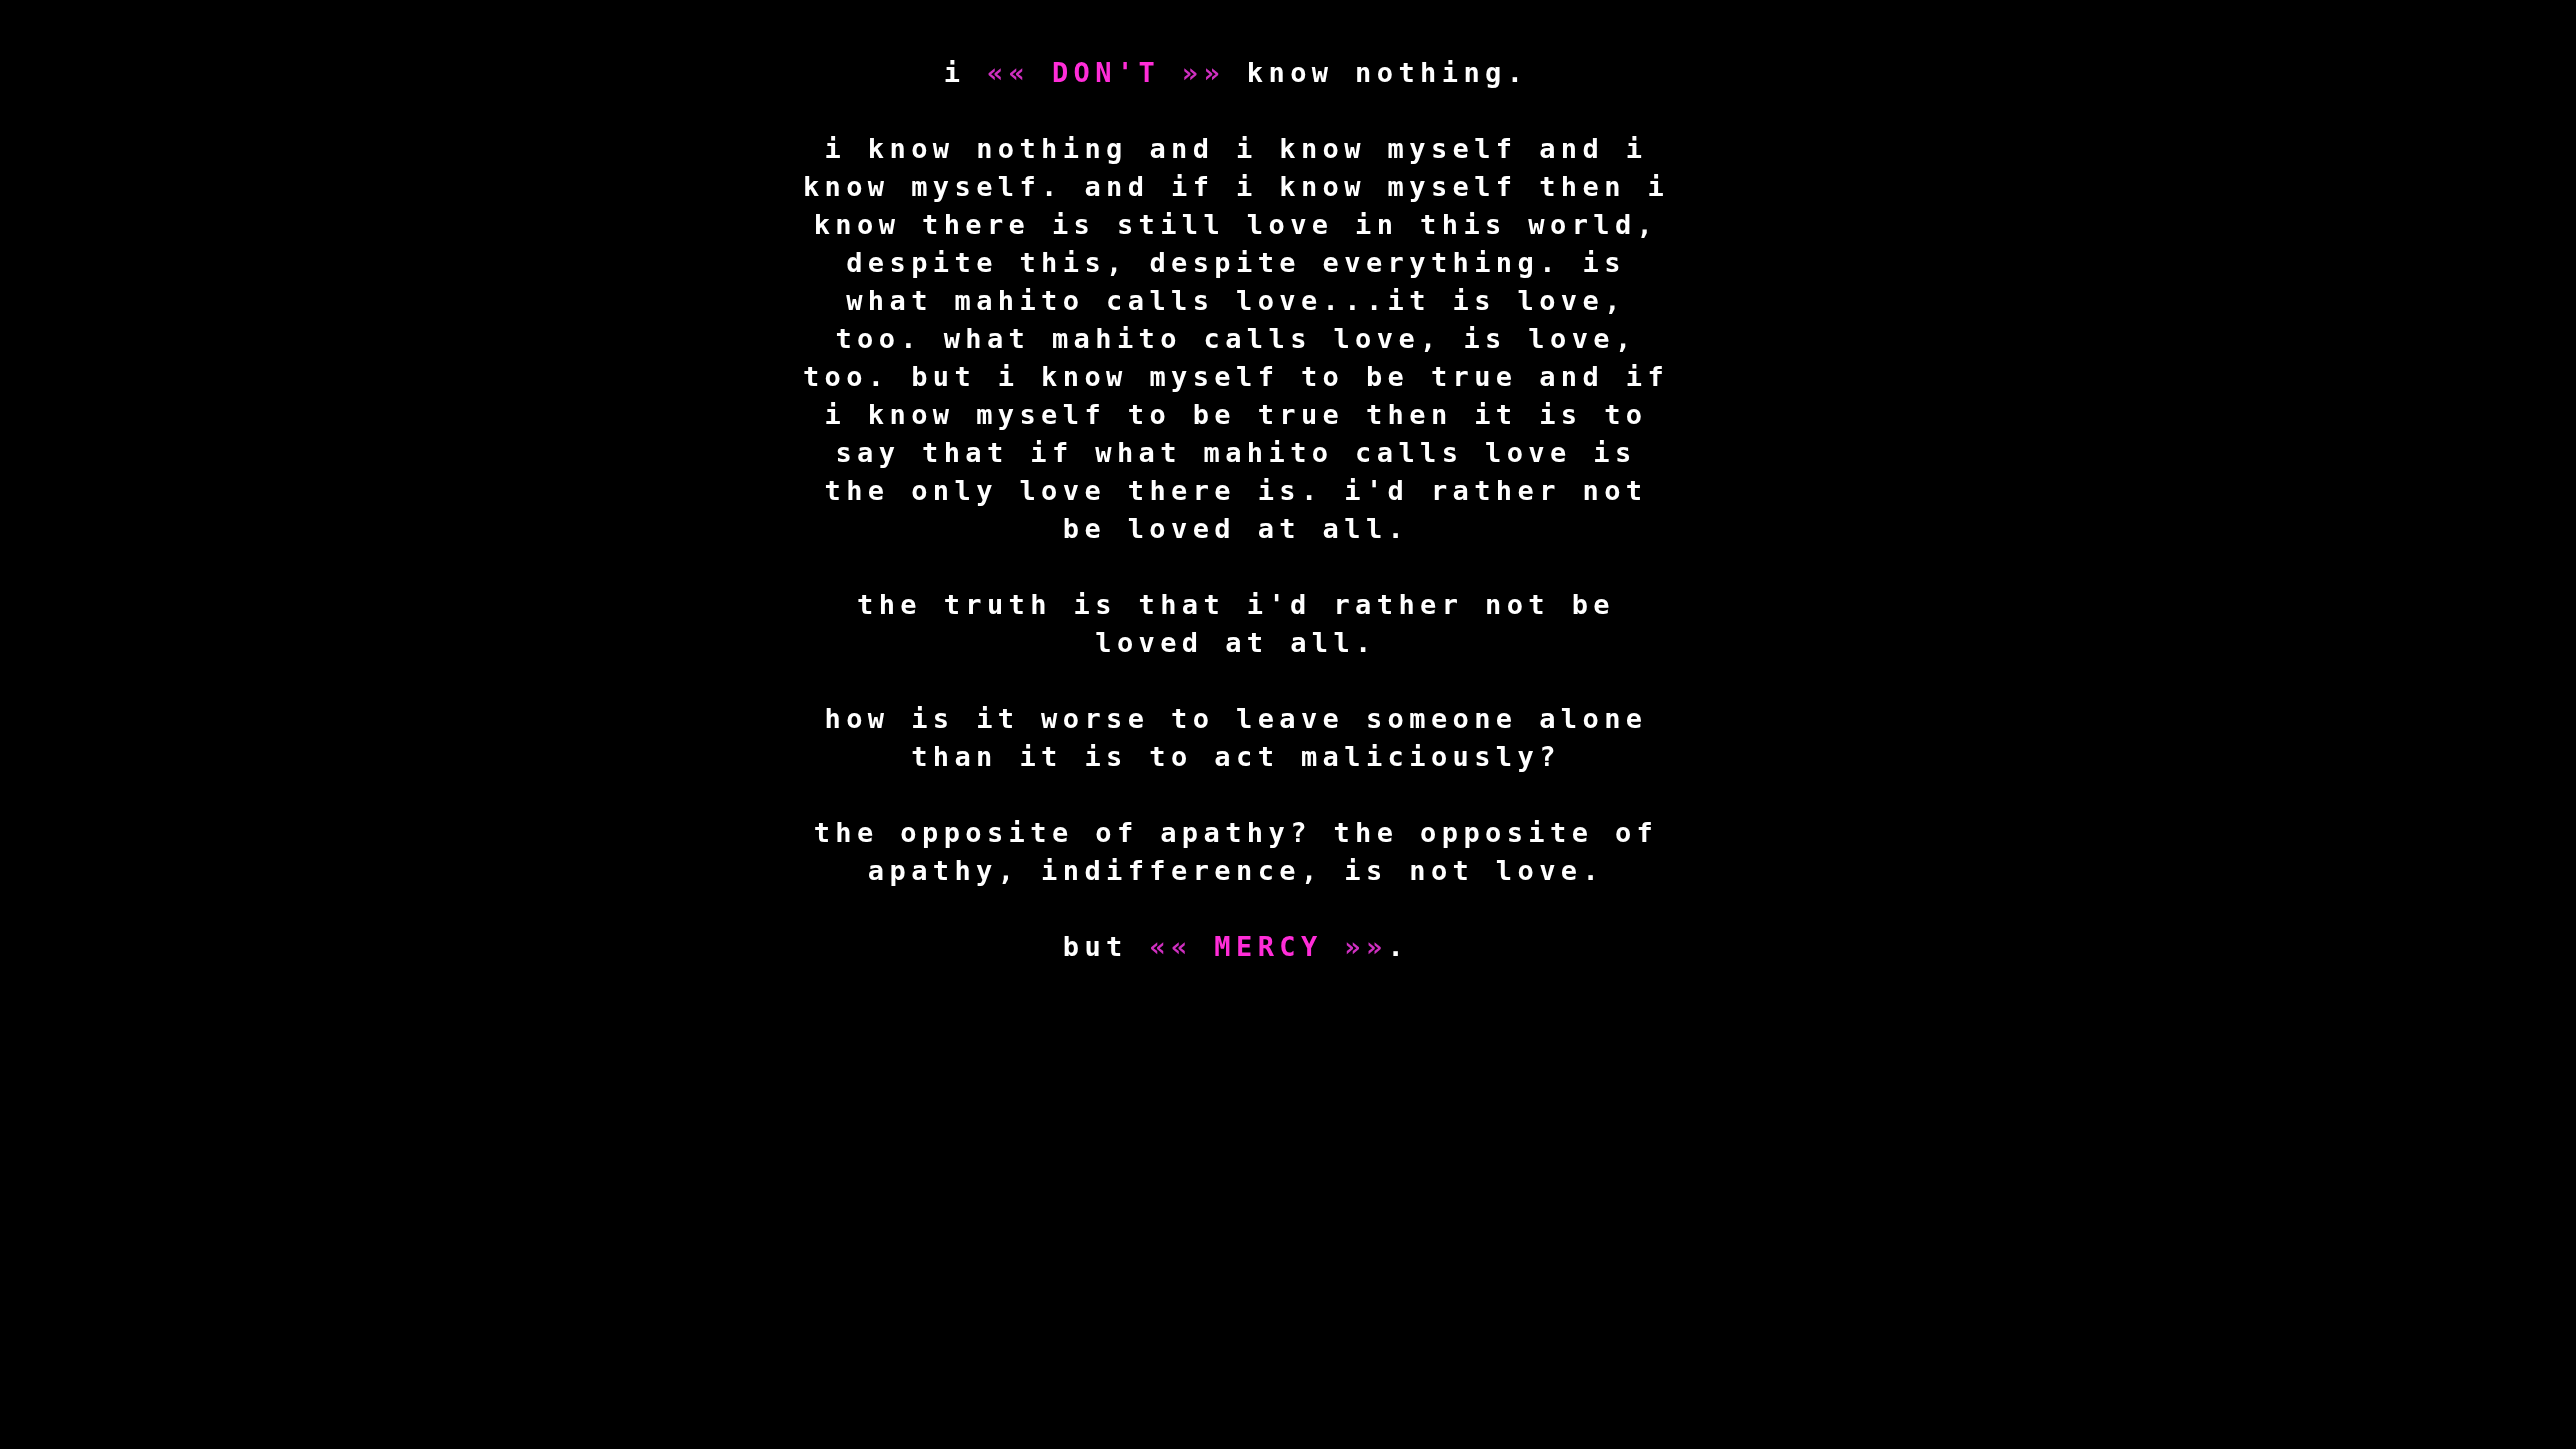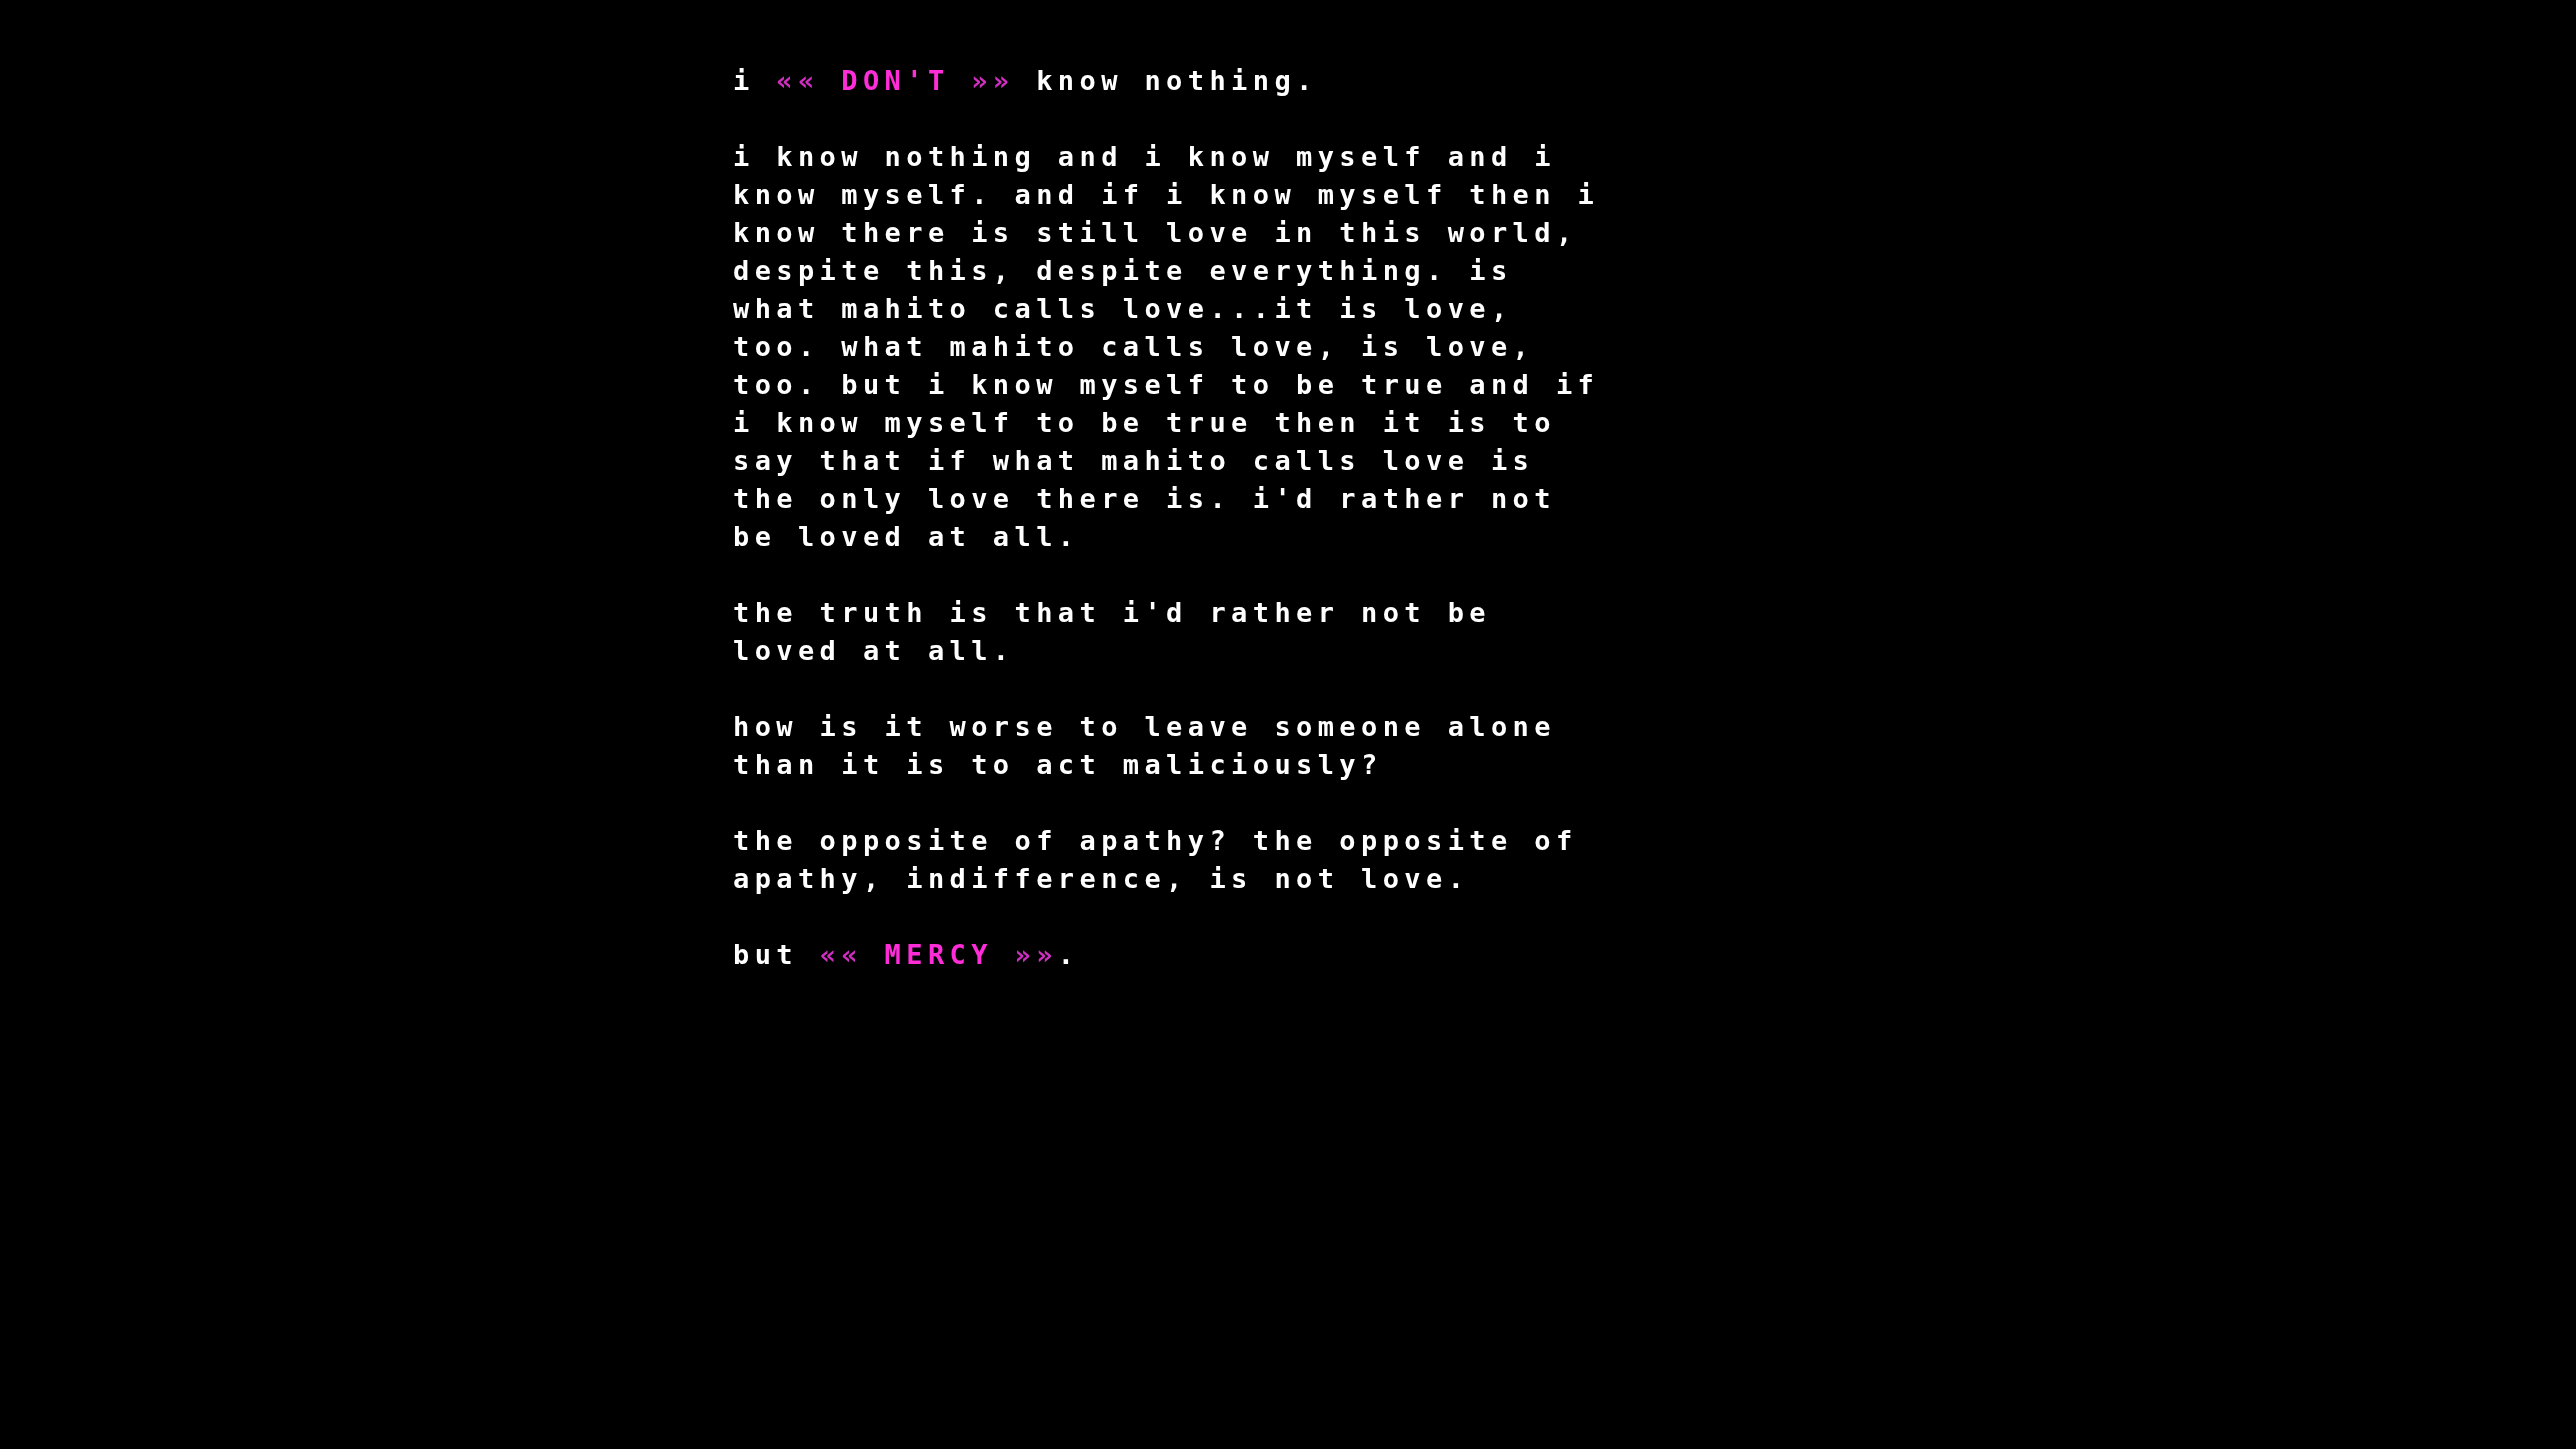--- a/index.html
+++ b/index.html
@@ -11,24 +11,24 @@
     overflow: hidden;
   }
   .screen {
     position: relative;
     width: 2576px;
     height: 1449px;
     background: #000000;
   }
   .dialogue {
     position: absolute;
-    top: 62px;
+    top: 54px;
     right: 837px;
     width: 1006px;
-    text-align: left;
+    text-align: center;
     font-family: "DejaVu Sans Mono", "Liberation Mono", monospace;
     font-weight: 700;
     font-size: 27px;
     line-height: 38px;
     letter-spacing: 5.4px;
     color: #ffffff;
     white-space: pre;
     -webkit-font-smoothing: none;
   }
   .line {

